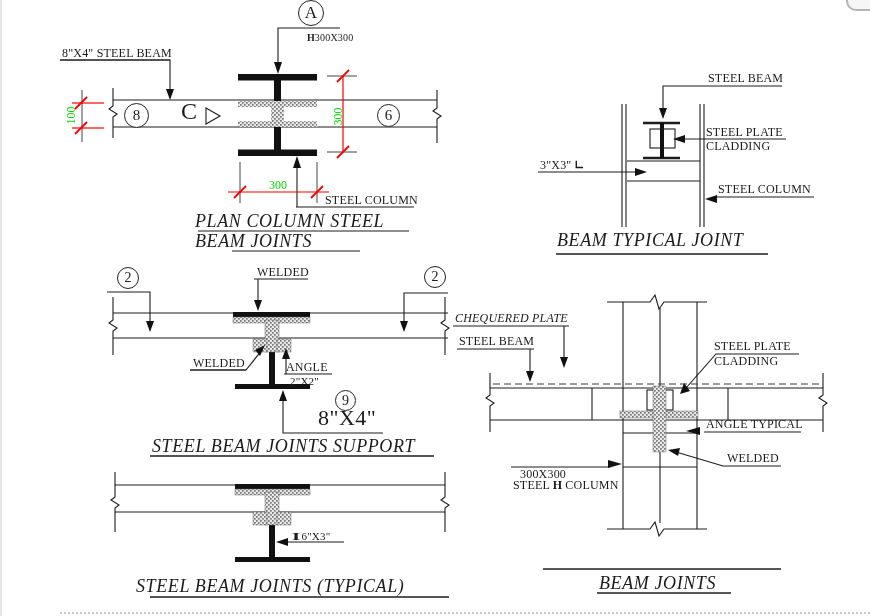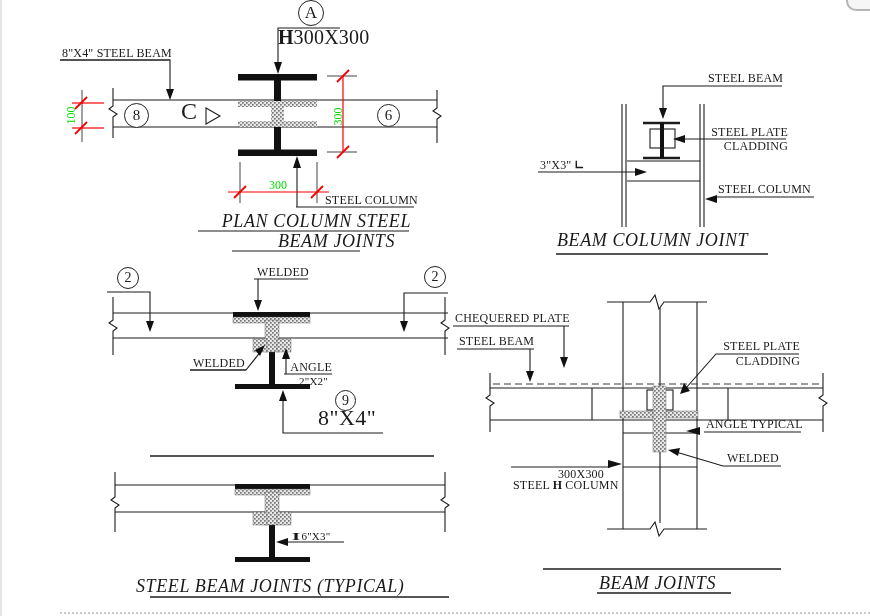--- a/index.html
+++ b/index.html
@@ -8,21 +8,21 @@
   .abs{position:absolute;}
   .lbl{position:absolute;font-size:12px;letter-spacing:.2px;white-space:nowrap;line-height:13px;}
   .lbl-sm{position:absolute;font-size:11px;letter-spacing:.2px;white-space:nowrap;line-height:12px;}
   .title{position:absolute;font-size:18px;letter-spacing:.6px;white-space:nowrap;line-height:19px;font-style:italic;}
   .big{position:absolute;font-size:22px;letter-spacing:.5px;white-space:nowrap;}
   .bub{position:absolute;border:1.4px solid #222;border-radius:50%;text-align:center;
        font-size:15px;background:#fff;box-sizing:border-box;}
   .dim{position:absolute;font-size:12px;color:#00dd00;text-align:center;white-space:nowrap;
        font-family:"Liberation Serif","DejaVu Serif",serif;}
   .rot{transform:rotate(-90deg);}
-  .ctr{text-align:right;}
+  .ctr{text-align:left;}
   svg{position:absolute;left:0;top:0;}
   .hglyph{font-weight:bold;letter-spacing:0;}
   .iglyph{display:inline-block;transform:scaleX(1.9);font-weight:bold;margin:0 3px 0 1px;}
   .lglyph{font-family:"DejaVu Sans",sans-serif;font-weight:bold;font-size:12px;margin-left:3px;}
   #tab-remnant{position:absolute;left:846px;top:-14px;width:42px;height:21px;
       border:2px solid #b5b5b5;border-radius:10px;background:#f6f6f6;}
   #left-edge{position:absolute;left:0;top:0;width:2px;height:616px;background:#e6e6e6;}
   #bottom-dots{position:absolute;left:60px;top:612px;width:810px;height:0;border-top:2px dotted #c9c9c9;}
 </style>
 </head>
@@ -207,52 +207,53 @@
   </g>
   <g fill="#111" stroke="none">
     <polygon points="680,394 690,391 684,383"></polygon>
     <polygon points="686,431 700,427 700,435"></polygon>
     <polygon points="668,450 680,448 678,456"></polygon>
     <polygon points="622,464 608,460 608,468"></polygon>
   </g>
 </svg>
 
   <div class="bub" style="left:298px;top:0px;width:26px;height:26px;line-height:24px;font-size:17px;"><span>A</span></div>
-  <div class="lbl" style="left:278px;top:31px;font-size:20px;">
+  <div class="lbl" style="left:278px;top:31px;font-size:10px;padding-left:29px;">
     <span class="hglyph">H</span><span>300X300</span>
   </div>
   <div class="lbl" style="left:62px;top:47px;">8"X4" STEEL BEAM</div>
   <div class="bub" style="left:124px;top:103px;width:25px;height:25px;line-height:23px;"><span>8</span></div>
   <div class="abs" style="left:181px;top:98px;font-size:24px;">C</div>
   <div class="bub" style="left:377px;top:104px;width:23px;height:23px;line-height:21px;"><span>6</span></div>
   <div class="dim rot" style="left:58px;top:109px;width:24px;height:13px;">100</div>
   <div class="dim rot" style="left:325px;top:110px;width:24px;height:13px;">300</div>
   <div class="dim" style="left:262px;top:178px;width:32px;">300</div>
   <div class="lbl" style="left:325px;top:194px;">STEEL COLUMN</div>
   <div class="title ctr" style="left:195px;top:212px;width:216px;">PLAN COLUMN STEEL</div>
   <div class="title ctr" style="left:195px;top:232px;width:200px;">BEAM JOINTS</div>
 
   <div class="lbl" style="left:708px;top:72px;">STEEL BEAM</div>
   <div class="lbl ctr" style="left:706px;top:126px;width:82px;">STEEL PLATE</div>
   <div class="lbl ctr" style="left:706px;top:140px;width:82px;">CLADDING</div>
   <div class="lbl" style="left:540px;top:159px;">
     <span>3"X3"</span><span class="lglyph">∟</span>
   </div>
   <div class="lbl" style="left:718px;top:183px;">STEEL COLUMN</div>
-  <div class="title" style="left:557px;top:231px;">BEAM COLUMN JOINT</div>
+  <div class="title" style="left:557px;top:231px;">BEAM TYPICAL JOINT</div>
 
   <div class="bub" style="left:117px;top:267px;width:22px;height:22px;line-height:20px;font-size:14px;"><span>2</span></div>
   <div class="bub" style="left:424px;top:266px;width:22px;height:22px;line-height:20px;font-size:14px;"><span>2</span></div>
   <div class="lbl" style="left:257px;top:266px;">WELDED</div>
   <div class="lbl" style="left:193px;top:357px;">WELDED</div>
   <div class="lbl ctr" style="left:286px;top:361px;width:46px;">ANGLE</div>
   <div class="lbl-sm ctr" style="left:290px;top:375px;width:38px;">2"X2"</div>
   <div class="bub" style="left:335px;top:390px;width:21px;height:21px;line-height:19px;font-size:14px;"><span>9</span></div>
   <div class="big" style="left:318px;top:405px;">8"X4"</div>
-  <div class="lbl" style="left:455px;top:312px;">CHEQUERED PLATE</div>
+  <div class="title" style="left:152px;top:437px;">STEEL BEAM JOINTS SUPPORT</div>
+  <div class="lbl" style="left:455px;top:312px;font-style:italic;">CHEQUERED PLATE</div>
   <div class="lbl" style="left:459px;top:335px;">STEEL BEAM</div>
 
   <div class="lbl-sm" style="left:293px;top:530px;">
     <span class="iglyph">I</span><span>6"X3"</span>
   </div>
   <div class="title" style="left:136px;top:577px;">STEEL BEAM JOINTS (TYPICAL)</div>
 
   <div class="lbl ctr" style="left:714px;top:340px;width:86px;">STEEL PLATE</div>
   <div class="lbl ctr" style="left:714px;top:355px;width:86px;">CLADDING</div>
   <div class="lbl" style="left:706px;top:418px;">ANGLE TYPICAL</div>

